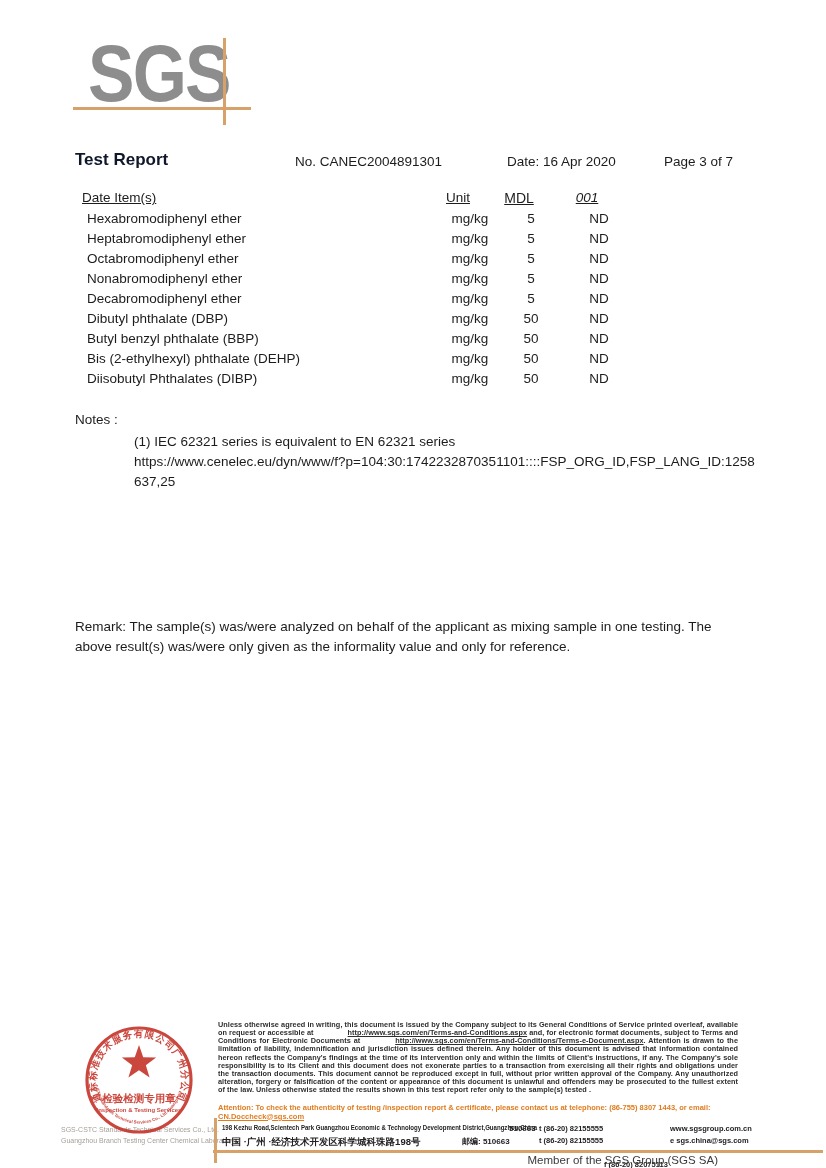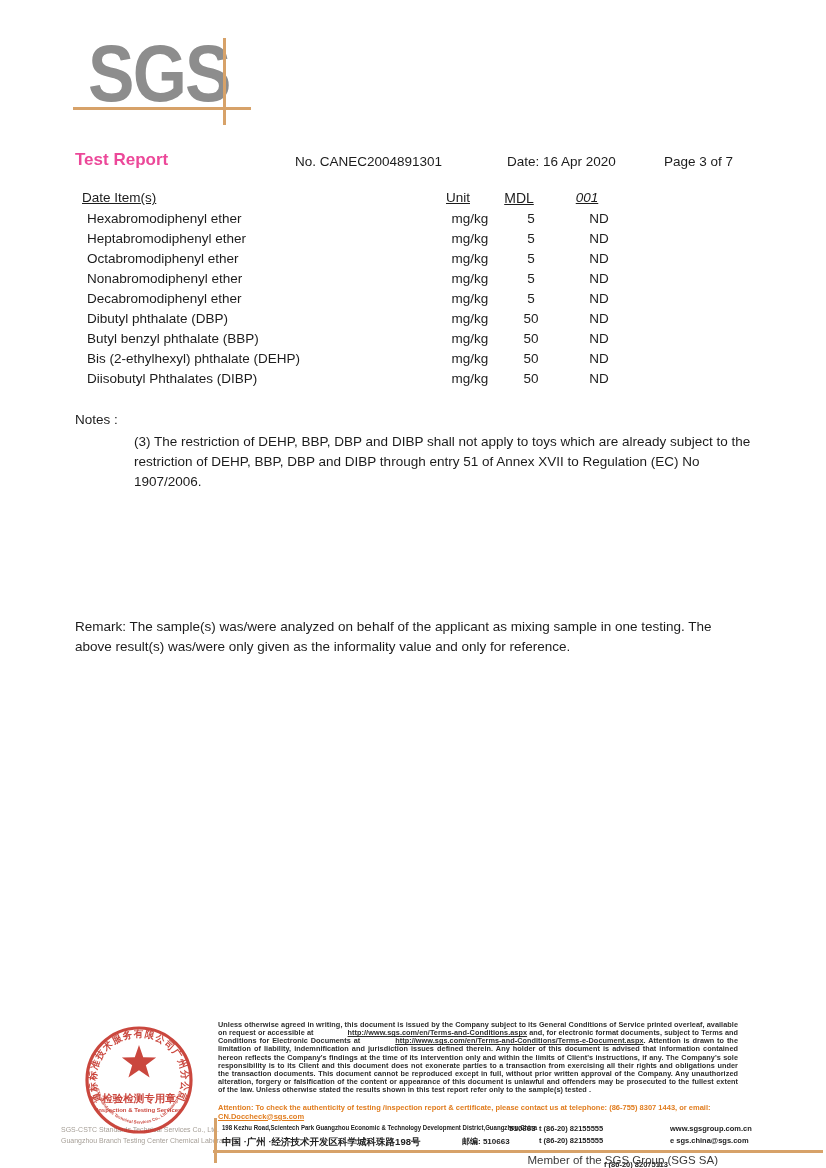--- a/index.html
+++ b/index.html
@@ -5,21 +5,21 @@
   * { margin:0; padding:0; box-sizing:border-box; }
   html,body { width:826px; height:1168px; background:#ffffff; font-family:"Liberation Sans", sans-serif; color:#1c1c1c; position:relative; overflow:hidden; }
   .abs { position:absolute; }
 
   
   .sgs-logo-text { left:88px; top:34px; font-size:80px; font-weight:bold; color:#8d8d8d; line-height:1; letter-spacing:-2px; transform:scaleX(0.87); transform-origin:left top; }
   .reg-hline-top { left:73px; top:107px; width:178px; height:2.5px; background:#d7a269; }
   .reg-vline-top { left:223px; top:38px; width:2.5px; height:87px; background:#d7a269; }
 
   
-  .report-title { left:75px; top:150px; font-size:17px; font-weight:bold; color:#ec4899; }
+  .report-title { left:75px; top:150px; font-size:17px; font-weight:bold; color:#0f172a; }
   .report-no   { left:295px; top:154px; font-size:13.5px; }
   .report-date { left:507px; top:154px; font-size:13.5px; }
   .report-page { left:664px; top:154px; font-size:13.5px; }
 
   
   .th-item { left:82px; top:190px; font-size:13.5px; text-decoration:underline; }
   .th-unit { left:428px; top:190px; width:60px; text-align:center; font-size:13.5px; text-decoration:underline; }
   .th-mdl  { left:489px; top:190px; width:60px; text-align:center; font-size:14px; text-decoration:underline; }
   .th-sample { left:557px; top:190px; width:60px; text-align:center; font-size:13.5px; font-style:italic; text-decoration:underline; }
   .rows-host { left:0; top:211px; width:826px; }
@@ -133,25 +133,25 @@
   <div class="t-row">
     <span class="c-item">Diisobutyl Phthalates (DIBP)</span>
     <span class="c-unit">mg/kg</span>
     <span class="c-mdl">50</span>
     <span class="c-result">ND</span>
   </div>
 </div>
 
 <div class="abs notes-label">Notes :</div>
 <div class="abs notes-list">
-
-
-  <div class="note-item">(3) The restriction of DEHP, BBP, DBP and DIBP shall not apply to toys which are already subject to the
-restriction of DEHP, BBP, DBP and DIBP through entry 51 of Annex XVII to Regulation (EC) No
-1907/2006.</div>
+  <div class="note-item">(1) IEC 62321 series is equivalent to EN 62321 series
+https://www.cenelec.eu/dyn/www/f?p=104:30:1742232870351101::::FSP_ORG_ID,FSP_LANG_ID:1258
+637,25</div>
+
+
 </div>
 
 <div class="abs remark">Remark: The sample(s) was/were analyzed on behalf of the applicant as mixing sample in one testing. The
 above result(s) was/were only given as the informality value and only for reference.</div>
 
 <div class="abs company-lines">
   <div>SGS-CSTC Standards Technical Services Co., Ltd.</div>
   <div>Guangzhou Branch Testing Center Chemical Laboratory.</div>
 </div>
 

